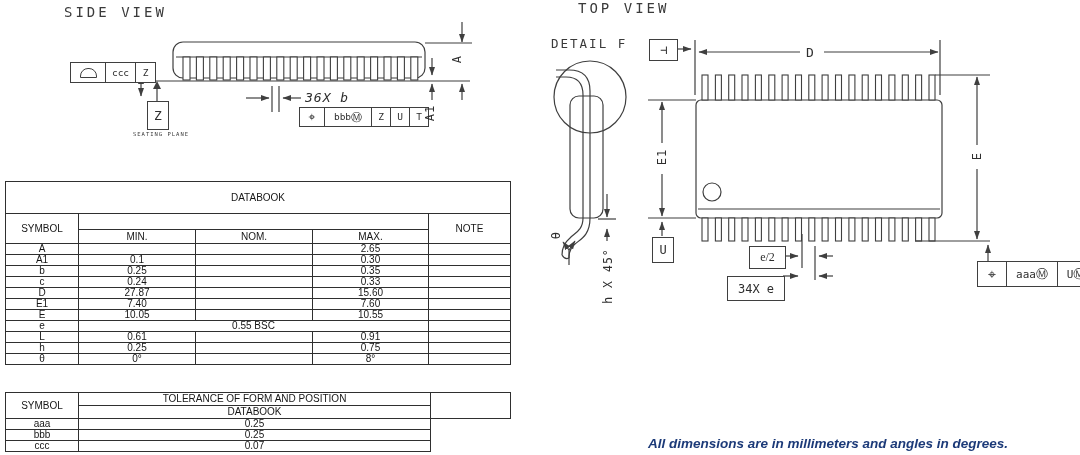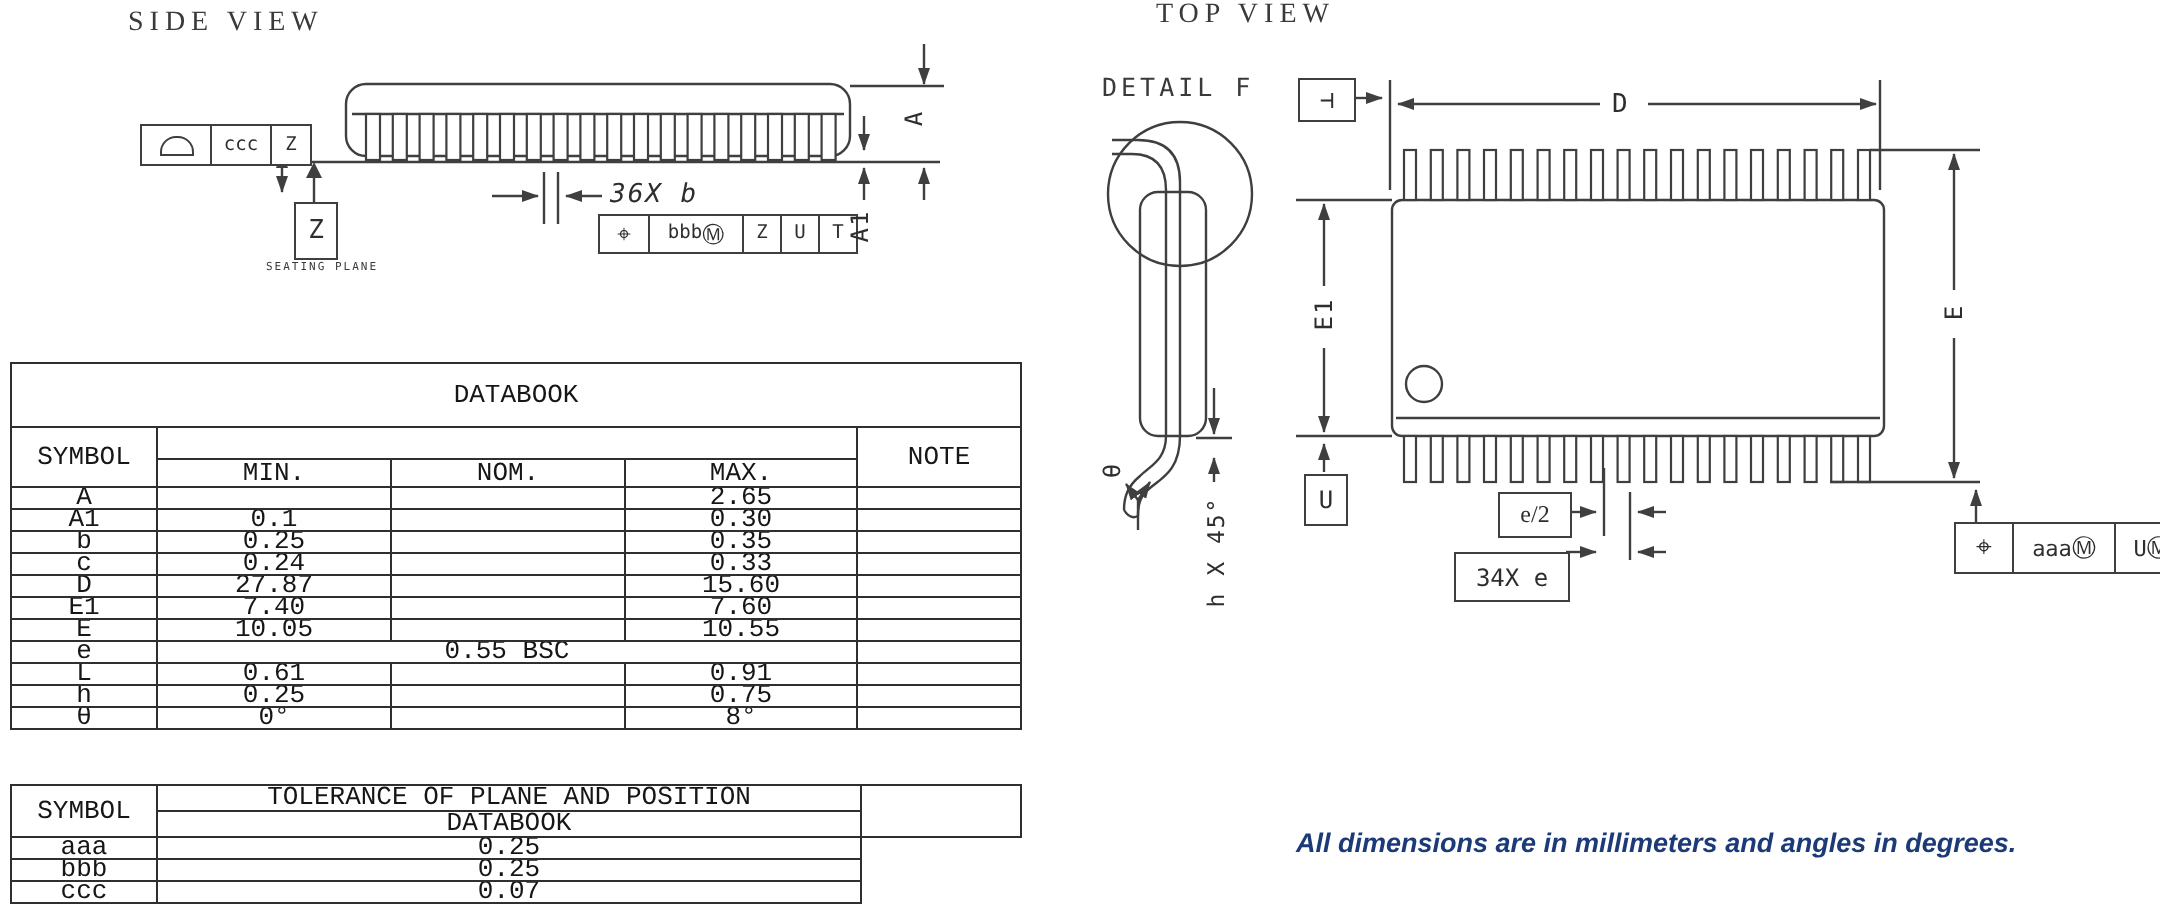--- a/index.html
+++ b/index.html
@@ -1,35 +1,35 @@
 <!DOCTYPE html>
 <html><head>
 <meta charset="utf-8">
 <style>
   html,body{margin:0;padding:0;background:#fff;}
   #canvas{position:relative;width:1080px;height:455px;background:#fff;overflow:hidden;
           font-family:"DejaVu Sans Mono",monospace;color:#2e2e2e;}
   svg.linework{position:absolute;left:0;top:0;}
   .abs{position:absolute;}
-  .title{font-size:14px;letter-spacing:3px;color:#3a3a3a;white-space:nowrap;font-family:Liberation Serif, serif;}
+  .title{font-size:14px;letter-spacing:3px;color:#3a3a3a;white-space:nowrap;}
   .subtitle{font-size:12.5px;letter-spacing:2px;color:#3a3a3a;white-space:nowrap;}
   .dimlabel{font-size:12px;color:#2e2e2e;white-space:nowrap;letter-spacing:1px;}
   .vlabel{transform:rotate(-90deg);transform-origin:center;text-align:center;}
   .fcf{display:flex;align-items:stretch;border:1.2px solid #3f3f3f;background:#fff;
        font-size:9.5px;line-height:1;}
   .fcf .cell{display:flex;align-items:center;justify-content:center;padding:0 2px;
        border-right:1.2px solid #3f3f3f;white-space:nowrap;}
   .fcf .cell:last-child{border-right:none;}
   .dbox{border:1.3px solid #3f3f3f;background:#fff;display:flex;align-items:center;
         justify-content:center;font-size:12px;}
   .dome{width:15px;height:8px;border:1.2px solid #3f3f3f;border-radius:8px 8px 0 0;}
   .tinylabel{font-size:5.5px;letter-spacing:1px;color:#3a3a3a;white-space:nowrap;
         font-family:"DejaVu Sans Mono",monospace;}
   table.dim{border-collapse:collapse;table-layout:fixed;background:#fff;
-        font-family:Liberation Mono, monospace;font-size:13px;color:#161616;}
+        font-family:Liberation Sans, sans-serif;font-size:10px;color:#161616;}
   table.dim th,table.dim td{border:1px solid #2f2f2f;text-align:center;vertical-align:middle;
         padding:0;line-height:10px;font-weight:normal;overflow:hidden;white-space:nowrap;}
   .note{font-family:"Liberation Sans",sans-serif;font-style:italic;font-weight:600;
         font-size:13.5px;color:#1c3a78;white-space:nowrap;}
 </style>
 </head>
 <body>
 
 <div id="canvas">
 
@@ -323,21 +323,21 @@
 
   <table class="dim abs" style="left:5px;top:392px;width:505px;">
     <colgroup>
         <col style="width:73px">
         <col style="width:352px">
         <col style="width:80px">
       </colgroup>
     <thead>
       <tr style="height:13px;">
         <th rowspan="2">SYMBOL</th>
-        <th>TOLERANCE OF PLANE AND POSITION</th>
+        <th>TOLERANCE OF FORM AND POSITION</th>
         <th rowspan="5"></th>
       </tr>
       <tr style="height:13px;">
         <th>DATABOOK</th>
       </tr>
     </thead>
     <tbody id="tolerance-rows">
         <tr style="height: 11px;">
           <td>aaa</td>
           <td>0.25</td>
@@ -346,14 +346,14 @@
           <td>bbb</td>
           <td>0.25</td>
         </tr>
         <tr style="height: 11px;">
           <td>ccc</td>
           <td>0.07</td>
         </tr>
       </tbody>
   </table>
 
-  <div class="abs note" style="left:648px;top:414px;">All dimensions are in millimeters and angles in degrees.</div>
+  <div class="abs note" style="left:648px;top:436px;">All dimensions are in millimeters and angles in degrees.</div>
 </div>
 
 </body></html>

